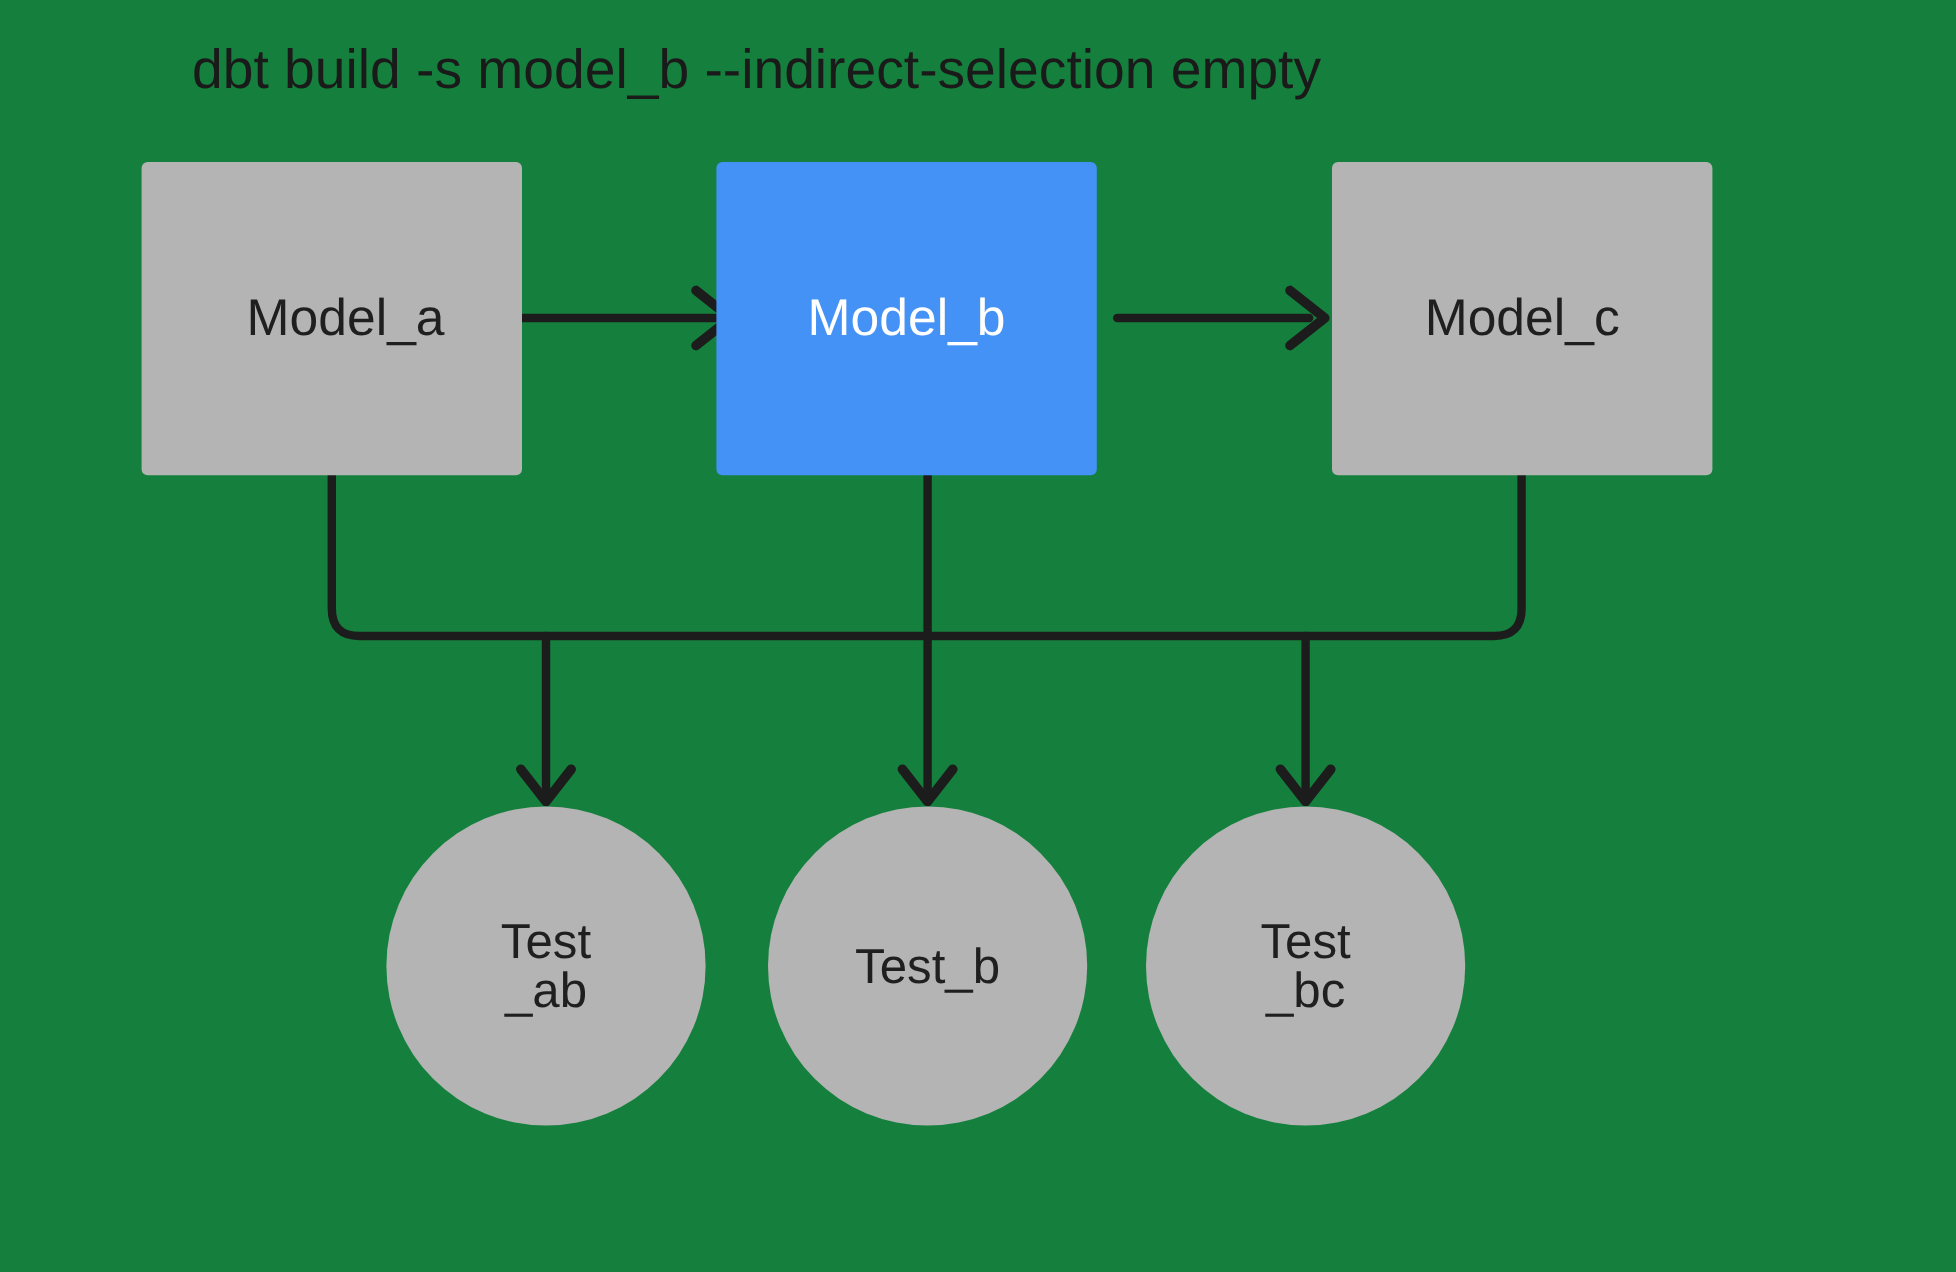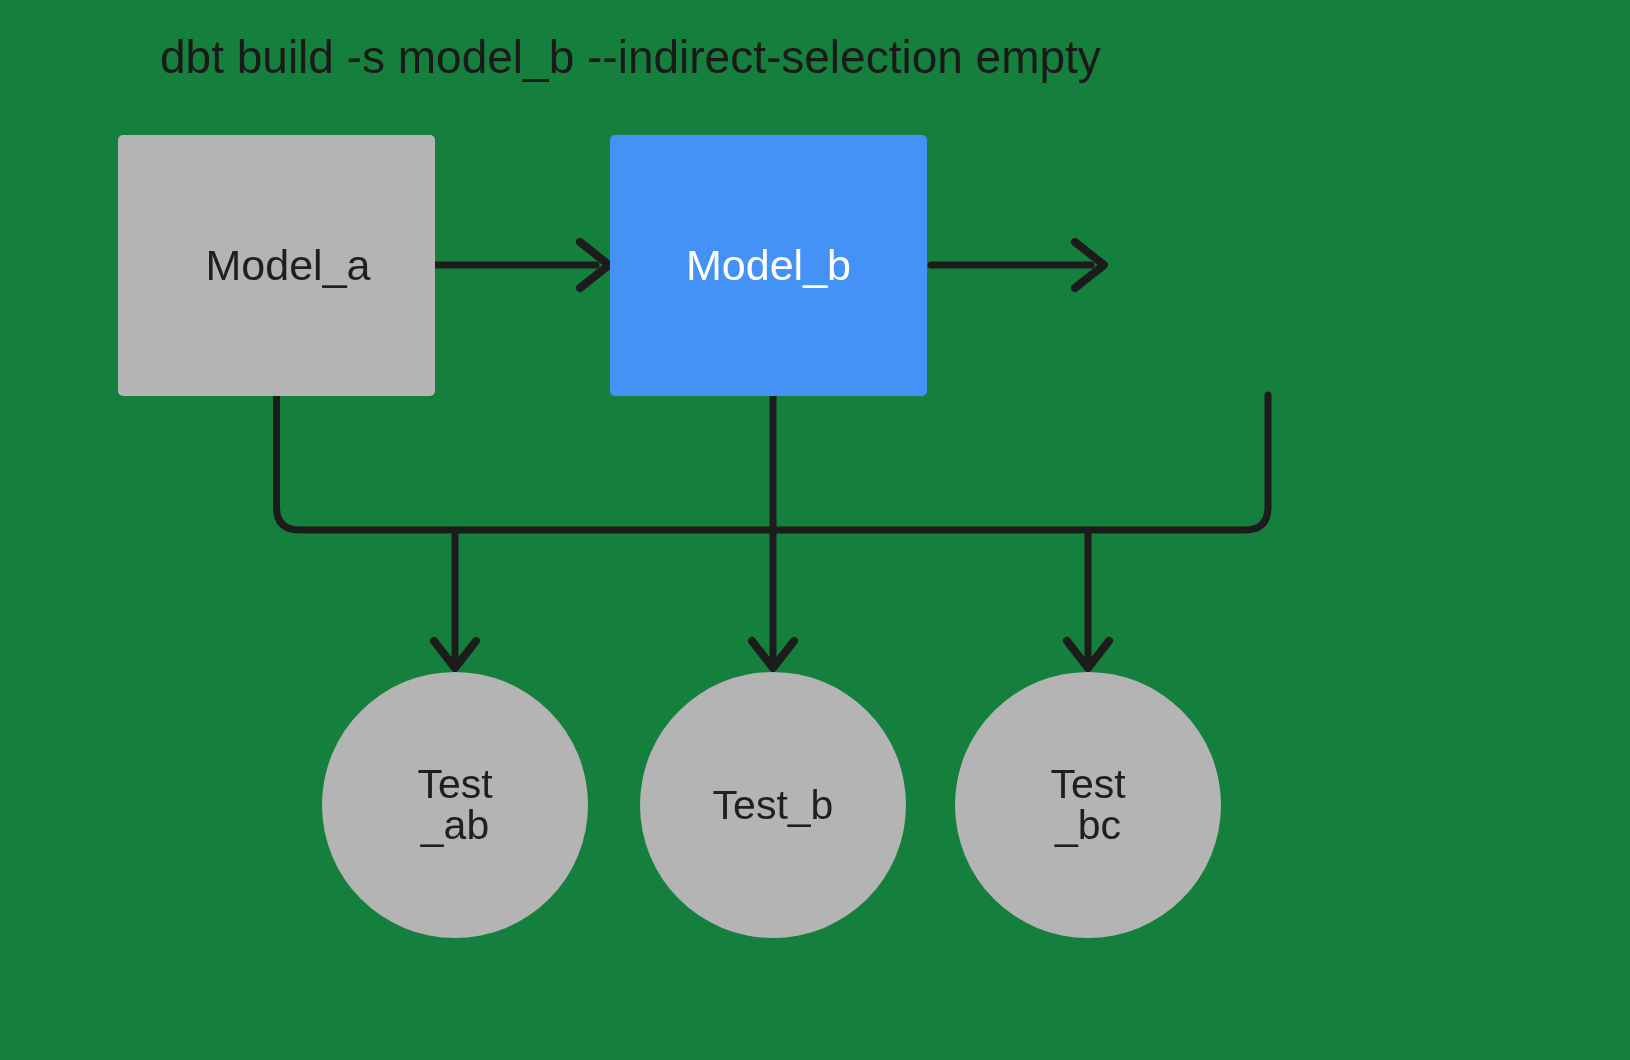--- a/index.html
+++ b/index.html
@@ -83,21 +83,21 @@
     line-height: 1.0;
   }
   .circle-label {
     font-size: 41px;
     font-weight: 400;
     line-height: 1.0;
   }
   .circle-label + .circle-label {
   }
   #node-model-a { left: 118px; top: 135px; padding-left: 23px; }
-  #node-model-b { left: 610px; top: 135px; }
+  #node-model-b { left: 597px; top: 135px; }
   #node-model-c { left: 1110px; top: 135px; }
   #node-test-ab { left: 322px; top: 672px; }
   #node-test-b  { left: 640px; top: 672px; text-align: right; }
   #node-test-bc { left: 955px; top: 672px; }
 </style>
 </head>
 <body>
 
 <div class="canvas">
 
@@ -124,20 +124,23 @@
   </svg>
 
   <div class="node node-rect node-model" id="node-model-a">
     <span class="node-label">Model_a</span>
   </div>
 
   <div class="node node-rect node-selected" id="node-model-b">
     <span class="node-label">Model_b</span>
   </div>
 
+  <div class="node node-rect node-model" id="node-model-c">
+    <span class="node-label">Model_c</span>
+  </div>
 
   <div class="node node-circle" id="node-test-ab">
     <span class="circle-label">Test</span>
     <span class="circle-label">_ab</span>
   </div>
 
   <div class="node node-circle" id="node-test-b">
     <span class="circle-label">Test_b</span>
   </div>
 

